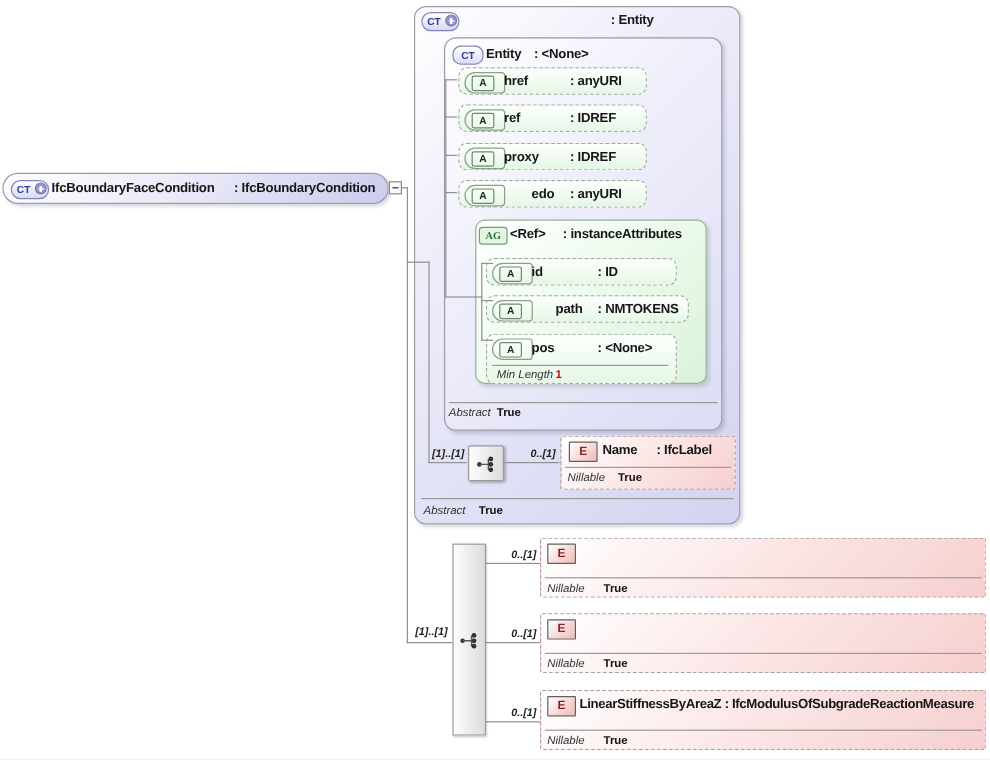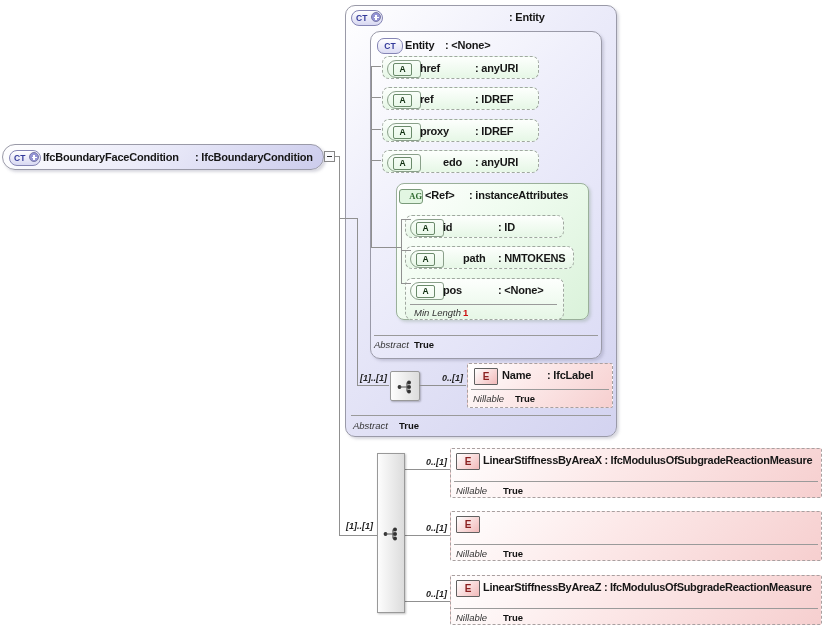--- a/index.html
+++ b/index.html
@@ -32,21 +32,21 @@
           background:linear-gradient(#ffffff,#d8d8f2);}
   .ctpill .ctxt{position:absolute;left:4px;top:0;font-weight:700;font-size:8.5px;color:#333a99;line-height:14px;}
   .plus{position:absolute;right:1px;top:1px;width:10px;height:10px;border-radius:50%;
         background:#9595d5;border:1px solid #7a7aa8;box-sizing:border-box;}
   .plus::before{content:"";position:absolute;left:1.5px;top:3.5px;width:5px;height:1.4px;background:#fff;}
   .plus::after{content:"";position:absolute;left:3.3px;top:1.7px;width:1.4px;height:5px;background:#fff;}
   .ctsmall{position:absolute;width:24px;height:14px;border:1px solid #8585b5;border-radius:7px;
            background:linear-gradient(#ffffff,#dcdcf4);font-weight:700;font-size:8.5px;color:#333a99;
            text-align:center;line-height:14px;}
   .agbadge{position:absolute;width:22px;height:13px;border:1px solid #7a9a7a;border-radius:3px;
-           background:#e2f6e2;font-weight:700;font-size:8.5px;color:#2f6b2f;text-align:right;line-height:13px;font-family:Liberation Serif, serif;}
+           background:#e2f6e2;font-weight:700;font-size:8.5px;color:#2f6b2f;text-align:center;line-height:13px;font-family:Liberation Serif, serif;}
   .ebadge{position:absolute;width:22px;height:15px;border:1px solid #606060;border-radius:1px;
           background:linear-gradient(135deg,#ffffff,#f2b9b9);font-weight:700;font-size:10px;color:#8a1f1f;
           text-align:center;line-height:15px;}
   .etext{position:absolute;left:65px;right:4px;top:4px;font-weight:700;font-size:11px;color:#161616;
          letter-spacing:-0.3px;line-height:15px;text-indent:-33px;word-break:break-all;}
   .collapse{position:absolute;width:11px;height:11px;border:1px solid #888;background:#fafafc;box-sizing:border-box;}
   .collapse::before{content:"";position:absolute;left:2px;top:4px;width:5px;height:1px;background:#333;}
   .red{color:#cc1111;}
 </style>
 </head>
@@ -197,21 +197,20 @@
       <circle cx="13" cy="12.5" r="2" fill="#333"></circle>
     </svg>
   </div>
 
   <span class="lbl" style="left:410px;top:457px;width:37px;">0..[1]</span>
   <span class="lbl" style="left:410px;top:523px;width:37px;">0..[1]</span>
   <span class="lbl" style="left:410px;top:589px;width:37px;">0..[1]</span>
 
   <div class="bx pinkbox" style="left:450px;top:448px;width:372px;height:50px;">
     <span class="ebadge" style="left:5px;top:4px;">E</span>
-    <span class="etext"><span>LinearStiffnessByAreaX</span> <span>: IfcModulusOfSubgradeReactionMeasure</span></span>
     <span class="sep" style="top:32px;"></span>
     <span class="meta-l" style="left:5px;top:36px;">Nillable</span>
     <span class="meta-v" style="left:52px;top:36px;">True</span>
   </div>
 
   <div class="bx pinkbox" style="left:450px;top:511px;width:372px;height:50px;">
     <span class="ebadge" style="left:5px;top:4px;">E</span>
     <span class="sep" style="top:32px;"></span>
     <span class="meta-l" style="left:5px;top:36px;">Nillable</span>
     <span class="meta-v" style="left:52px;top:36px;">True</span>

